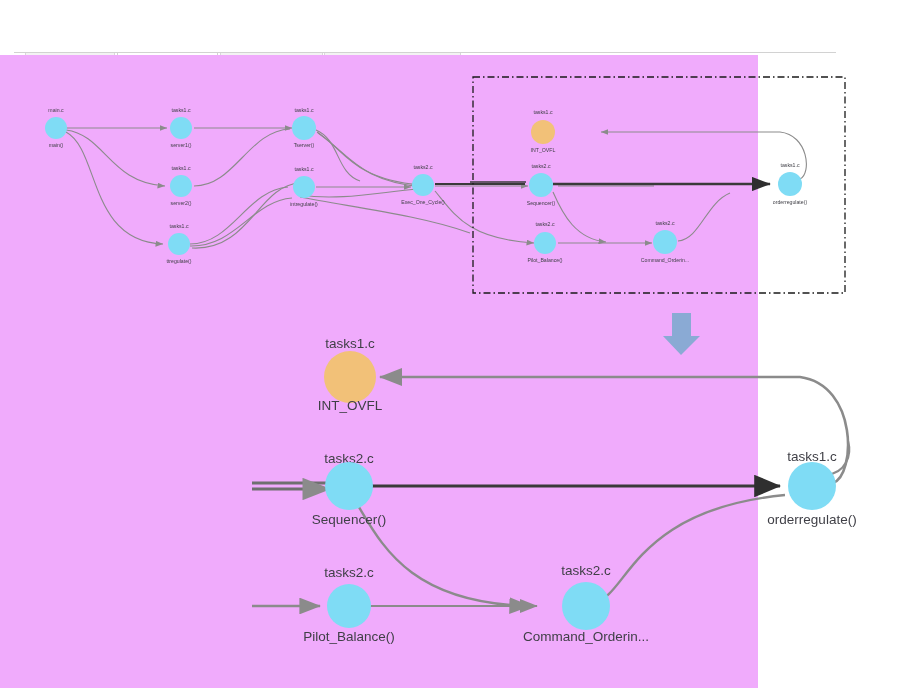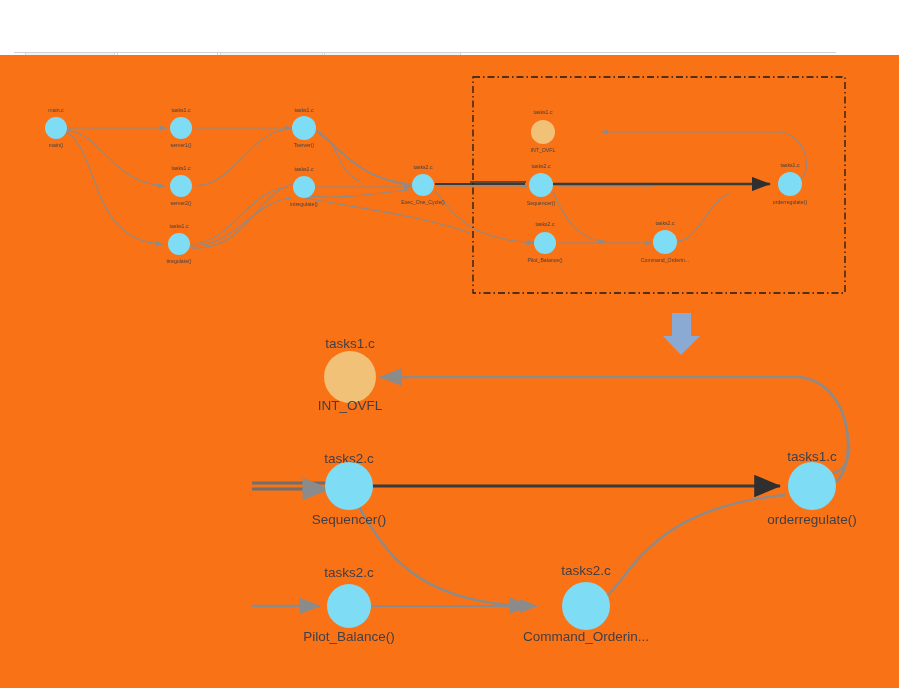--- a/index.html
+++ b/index.html
@@ -84,23 +84,23 @@
     line-height: 1;
     color: #b9b9b9;
   }
   .tab.active .tab-close { color: #8a8a8a; }
 
   
   #graph-canvas {
     position: absolute;
     left: 0;
     top: 55px;
-    width: 899px;
+    width: 758px;
     height: 633px;
-    background: #f97316;
+    background: #f0abfc;
   }
   svg { display: block; }
 
   .node-circle { stroke: none; }
   .lbl {
     font-family: "Liberation Sans", sans-serif;
     fill: #3f3f46;
     text-anchor: middle;
     dominant-baseline: middle;
   }

